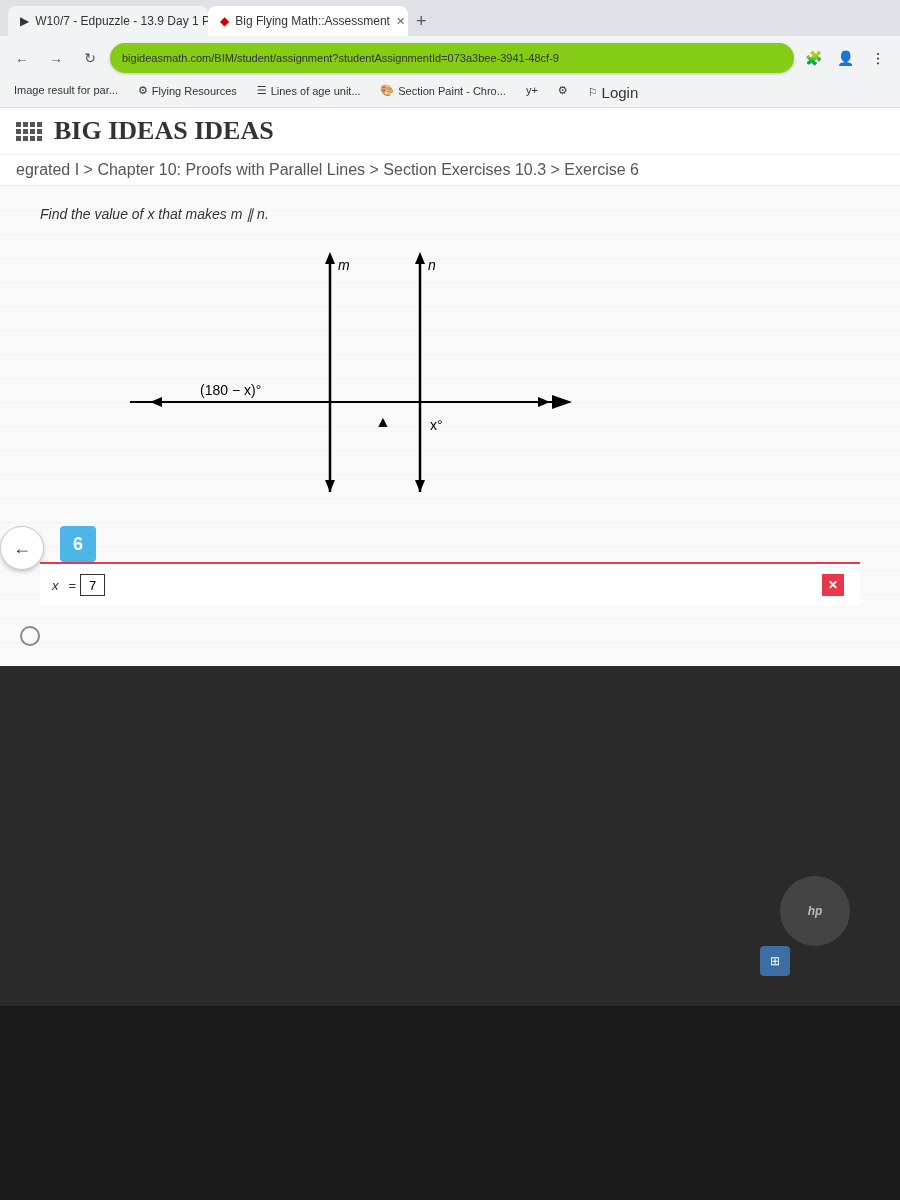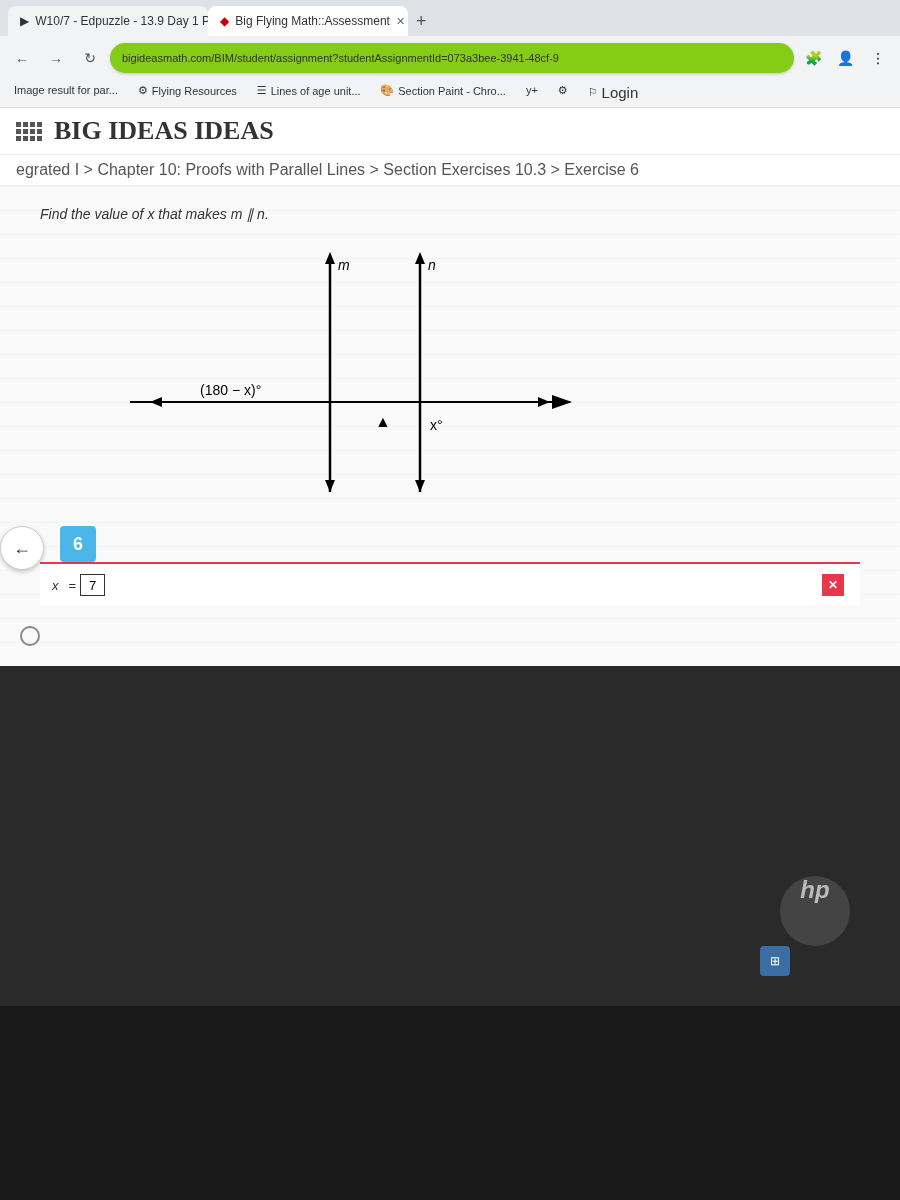--- a/index.html
+++ b/index.html
@@ -472,20 +472,20 @@
       <span style="position:absolute; right:16px; background:#e8374a; color:#fff; width:22px; height:22px; display:flex; align-items:center; justify-content:center; font-size:12px; font-weight:bold; cursor:pointer;">✕</span>
     </div>
 
     <div class="circle-btn" style="position:absolute; left:20px; bottom:20px;"></div>
 
   </div>
 </div>
 
 <div class="screen-bottom">
   <div style="position:absolute; bottom:60px; right:50px;">
-    <div style="width:70px; height:70px; border-radius:50%; background:#444; display:flex; justify-content:center; color:#bbb; font-size:24px; font-style:italic; font-weight:bold;">
+    <div style="width:70px; height:70px; border-radius:50%; background:#444; display:flex; align-items:center; justify-content:center; color:#bbb; font-size:12px; font-style:italic; font-weight:bold;">
       <span style="font-style:italic;">hp</span>
     </div>
   </div>
   <div style="position:absolute; bottom:30px; right:110px; width:30px; height:30px; background:#3a6ea5; border-radius:4px; display:flex; align-items:center; justify-content:center; color:#fff; font-size:12px;">
     <span>⊞</span>
   </div>
 </div>
 
 </body></html>

